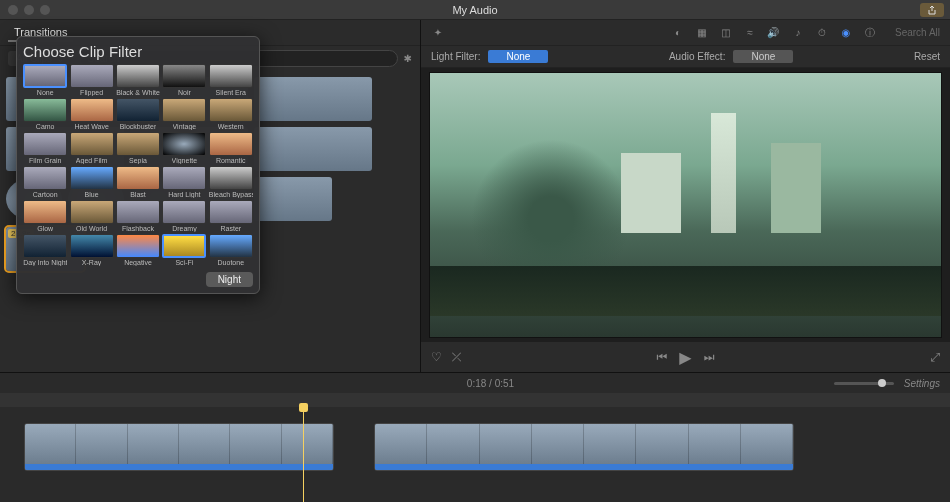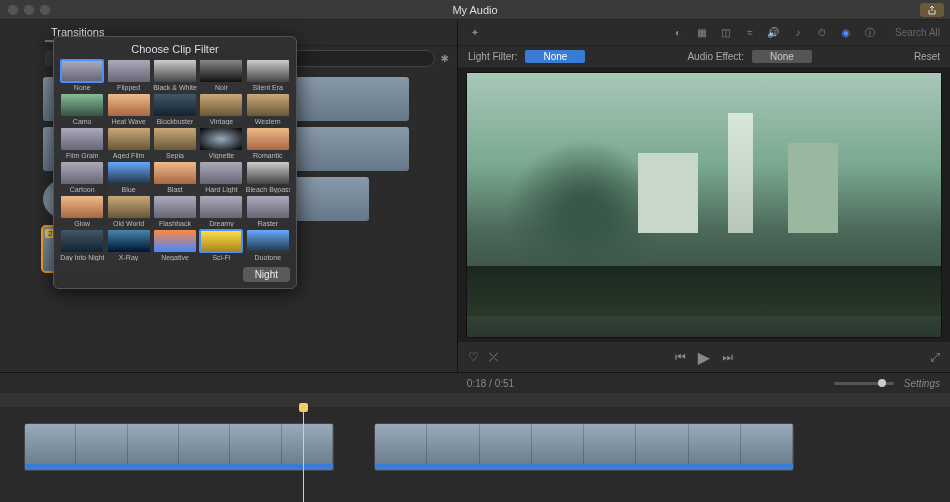--- a/index.html
+++ b/index.html
@@ -7,21 +7,21 @@
 .app { display: flex; flex-direction: column; height: 100%; background: #2b2b2b; }
 
 
 .titlebar { height: 20px; background: #3a3a3a; display: flex; align-items: center; position: relative; border-bottom: 1px solid #222; }
 .titlebar .title { position: absolute; left: 50%; transform: translateX(-50%); font-size: 11px; color: #ddd; }
 .traffic { display: flex; gap: 6px; margin-left: 8px; }
 .traffic span { width: 10px; height: 10px; border-radius: 50%; background: #555; display: inline-block; }
 .share-btn { margin-left: auto; margin-right: 6px; width: 24px; height: 14px; background: #6a5a3a; border-radius: 3px; display:flex; align-items:center; justify-content:center; }
 
 
-.main { display: flex; flex: 1; min-height: 0; margin-left: 37px; }
+.main { display: flex; flex: 1; min-height: 0; }
 .left-pane { width: 420px; background: #2b2b2b; position: relative; display:flex; flex-direction:column; }
 .right-pane { flex: 1; background: #1e1e1e; display: flex; flex-direction: column; border-left: 1px solid #111; }
 
 
 .viewer-toolbar { height: 26px; display: flex; align-items: center; justify-content: flex-end; gap: 10px; padding: 0 10px; background: #2b2b2b; border-bottom: 1px solid #222; }
 .viewer-toolbar .icn { width: 14px; height: 14px; display:flex; align-items:center; justify-content:center; color:#888; }
 .reset-all { color: #666; font-size: 10px; margin-left: 8px; }
 
 
 .filter-bar { height: 22px; background: #2b2b2b; display: flex; align-items: center; padding: 0 10px; gap: 8px; font-size: 10px; border-bottom:1px solid #222;}
@@ -54,21 +54,21 @@
 .search-input { flex:1; background:#222; border:1px solid #444; border-radius:10px; padding:2px 8px; color:#888; font-size:10px;}
 .media-grid { flex:1; padding:6px; overflow:auto; display:flex; flex-wrap:wrap; gap:6px; align-content:flex-start;}
 .clip { width: 78px; height: 44px; background: linear-gradient(#8899aa,#667788); border-radius:3px; position:relative;}
 .clip.wide { width: 118px; }
 .clip.round { border-radius: 50%; width:56px; height:44px; background:radial-gradient(#aabbcc,#667788);}
 .clip.sel { outline: 2px solid #f5a623; }
 .clip .dur { position:absolute; top:2px; left:2px; background:#f5d060; color:#333; padding:0 3px; font-size:8px; border-radius:2px;}
 
 
 .popover { position: absolute; top: 16px; left: 16px; width: 244px; background: rgba(48,48,50,0.98); border: 1px solid #555; border-radius: 6px; padding: 6px; box-shadow: 0 4px 20px rgba(0,0,0,0.7); z-index: 100; }
-.popover-title { text-align:center; font-size:11px; color:#ddd; margin-bottom:4px;}
+.popover-title { text-align:left; font-size:15px; color:#ddd; margin-bottom:4px;}
 .filter-grid { display:grid; grid-template-columns: repeat(5, 1fr); gap:2px; }
 .filter-item { display:flex; flex-direction:column; align-items:center; cursor:pointer; }
 .filter-thumb { width:44px; height:24px; border-radius:2px; border:1px solid #333;}
 .filter-item.sel .filter-thumb { border:2px solid #4a90ff; }
 .filter-name { font-size:7px; color:#bbb; margin-top:1px; text-align:center; white-space:nowrap; overflow:hidden; max-width:44px;}
 .popover-footer { display:flex; justify-content:flex-end; margin-top:6px;}
 .cancel-btn { background:#5a5a5a; color:#eee; padding:2px 12px; border-radius:4px; font-size:10px; border:none;}
 
 
 .timeline-area { height: 130px; background: #2a2a2a; border-top:1px solid #111; display:flex; flex-direction:column;}

